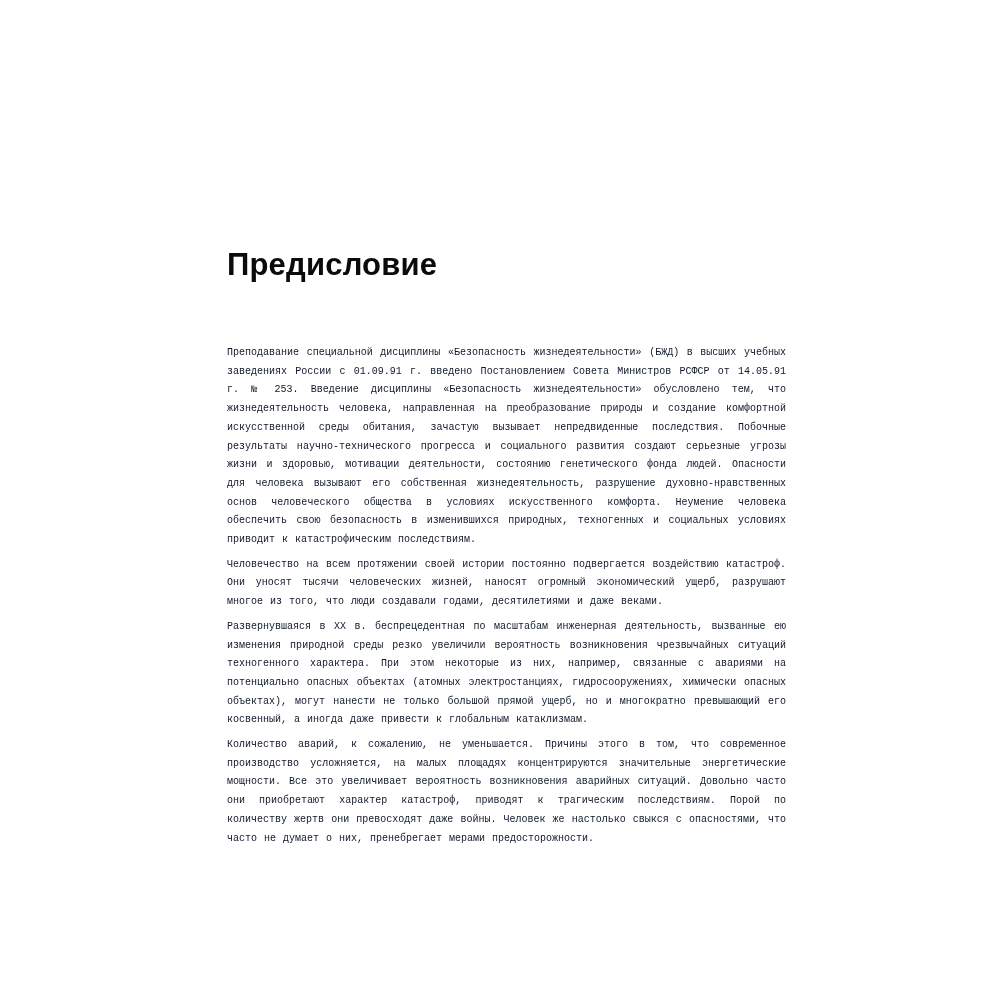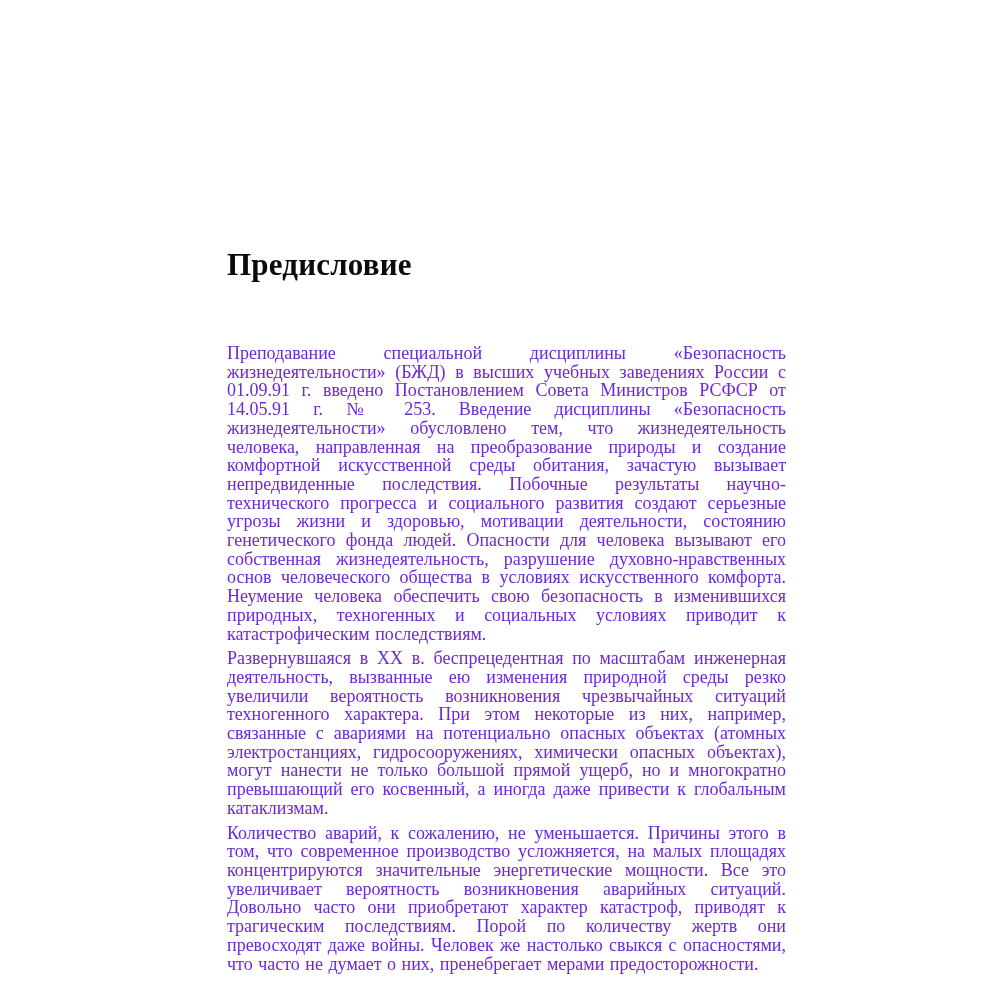--- a/index.html
+++ b/index.html
@@ -14,46 +14,47 @@
     background: #ffffff;
     overflow: hidden;
   }
   .content {
     position: absolute;
     left: 227px;
     top: 247px;
     width: 559px;
   }
   .chapter-title {
-    font-family: Liberation Serif, serif;
+    font-family: Liberation Sans, sans-serif;
     font-weight: bold;
     font-size: 31px;
     line-height: 36px;
     letter-spacing: 0.2px;
     color: #0b0b0b;
     margin: 0 0 61px 0;
   }
   .body-text p {
-    font-family: Liberation Serif, serif;
-    font-size: 18px;
+    font-family: Liberation Mono, monospace;
+    font-size: 10px;
     line-height: 18.7px;
     text-align: justify;
-    color: #6d28d9;
+    color: #0f172a;
     margin: 0 0 6px 0;
     word-spacing: 1px;
   }
   .body-text p:last-child {
     margin-bottom: 16px;
   }
 </style>
 </head>
 <body>
 
 <div class="page">
   <div class="content">
     <h1 class="chapter-title">Предисловие</h1>
     <div class="body-text">
       <p>Преподавание специальной дисциплины «Безопасность жизнедеятельности» (БЖД) в высших учебных заведениях России с 01.09.91 г. введено Постановлением Совета Министров РСФСР от 14.05.91 г. № 253. Введение дисциплины «Безопасность жизнедеятельности» обусловлено тем, что жизнедеятельность человека, направленная на преобразование природы и создание комфортной искусственной среды обитания, зачастую вызывает непредвиденные последствия. Побочные результаты научно-технического прогресса и социального развития создают серьезные угрозы жизни и здоровью, мотивации деятельности, состоянию генетического фонда людей. Опасности для человека вызывают его собственная жизнедеятельность, разрушение духовно-нравственных основ человеческого общества в условиях искусственного комфорта. Неумение человека обеспечить свою безопасность в изменившихся природных, техногенных и социальных условиях приводит к катастрофическим последствиям.</p>
+      <p>Человечество на всем протяжении своей истории постоянно подвергается воздействию катастроф. Они уносят тысячи человеческих жизней, наносят огромный экономический ущерб, разрушают многое из того, что люди создавали годами, десятилетиями и даже веками.</p>
       <p>Развернувшаяся в XX в. беспрецедентная по масштабам инженерная деятельность, вызванные ею изменения природной среды резко увеличили вероятность возникновения чрезвычайных ситуаций техногенного характера. При этом некоторые из них, например, связанные с авариями на потенциально опасных объектах (атомных электростанциях, гидросооружениях, химически опасных объектах), могут нанести не только большой прямой ущерб, но и многократно превышающий его косвенный, а иногда даже привести к глобальным катаклизмам.</p>
       <p>Количество аварий, к сожалению, не уменьшается. Причины этого в том, что современное производство усложняется, на малых площадях концентрируются значительные энергетические мощности. Все это увеличивает вероятность возникновения аварийных ситуаций. Довольно часто они приобретают характер катастроф, приводят к трагическим последствиям. Порой по количеству жертв они превосходят даже войны. Человек же настолько свыкся с опасностями, что часто не думает о них, пренебрегает мерами предосторожности.</p>
     </div>
   </div>
 </div>
 
 </body></html>

